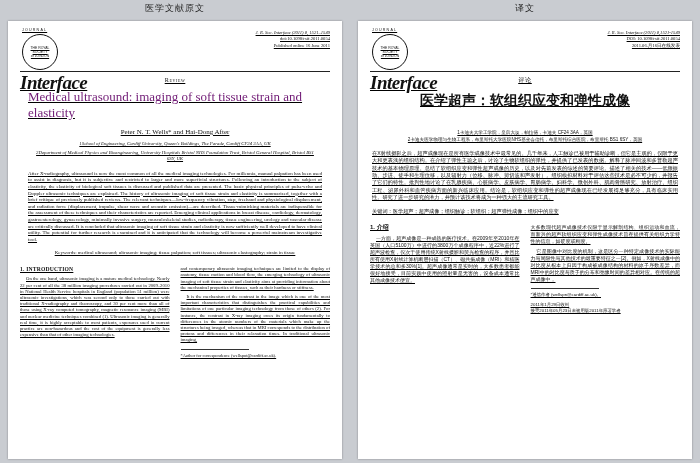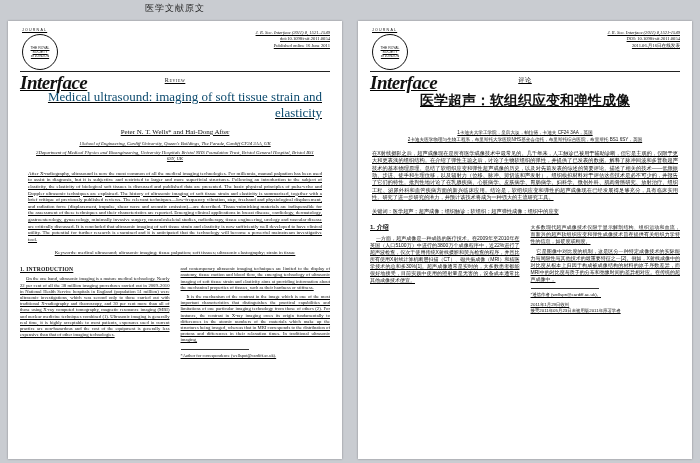--- a/index.html
+++ b/index.html
@@ -122,24 +122,24 @@
   .section-kicker {
     text-align: center;
     font-size: 6.2px;
     font-variant: small-caps;
     letter-spacing: 0.6px;
     color: #111;
     margin: 2px 0 6px 0;
     font-family: "Liberation Serif", serif;
   }
   .doc-title {
-    text-align: right;
+    text-align: left;
     font-size: 13px;
     line-height: 16px;
-    color: #0c4a6e;
+    color: #701a75;
     margin: 2px 8px 7px 8px;
     font-family: "Liberation Serif", serif;
   }
   .doc-title-cn {
     text-align: center;
     font-size: 14px;
     line-height: 18px;
     color: #111;
     margin: 4px 6px 21px 6px;
     font-family: "Liberation Sans", sans-serif;
@@ -304,20 +304,21 @@
             <p class="indent">It is the mechanism of the contrast in the image which is one of the most important characteristics that distinguishes the practical capabilities and limitations of one particular imaging technology from those of others (2). For instance, the contrast in X-ray imaging owes its origin fundamentally to differences in the atomic numbers of the materials which make up the structures being imaged, whereas that in MRI corresponds to the distribution of protons and differences in their relaxation times. In traditional ultrasonic imaging,</p>
             <hr class="footnote-rule">
             <div class="footnote">*Author for correspondence (wellspnt@cardiff.ac.uk).</div>
           </div>
         </div>
 
       </div>
     </div>
 
     <div class="pane pane-right">
+      <div class="pane-header">译文</div>
       <div class="page">
 
         <div class="masthead">
           <div class="logo-block">
             <div class="journal-tag">JOURNAL</div>
             <div class="logo-badge">
               <div>
                 <span>THE ROYAL</span>
                 <span>SOCIETY</span>
                 <span>of LONDON</span>

